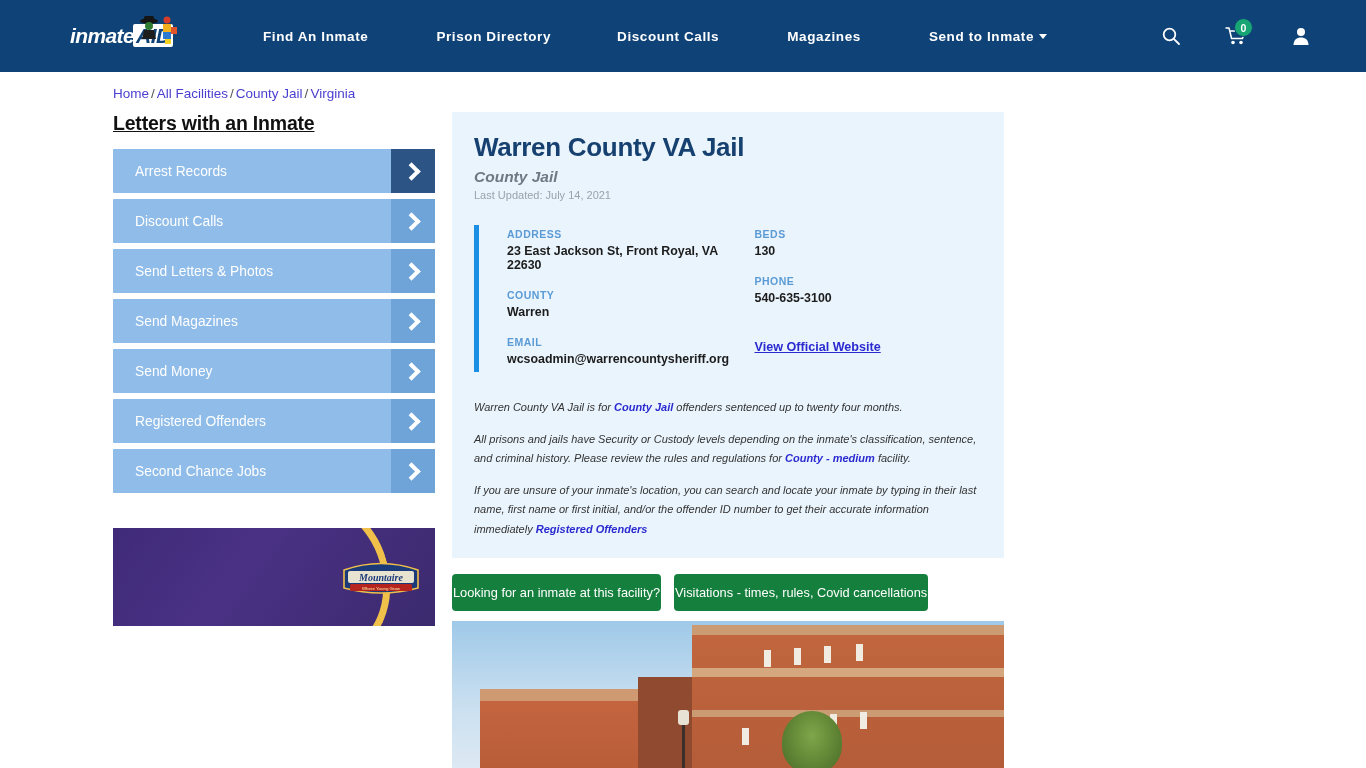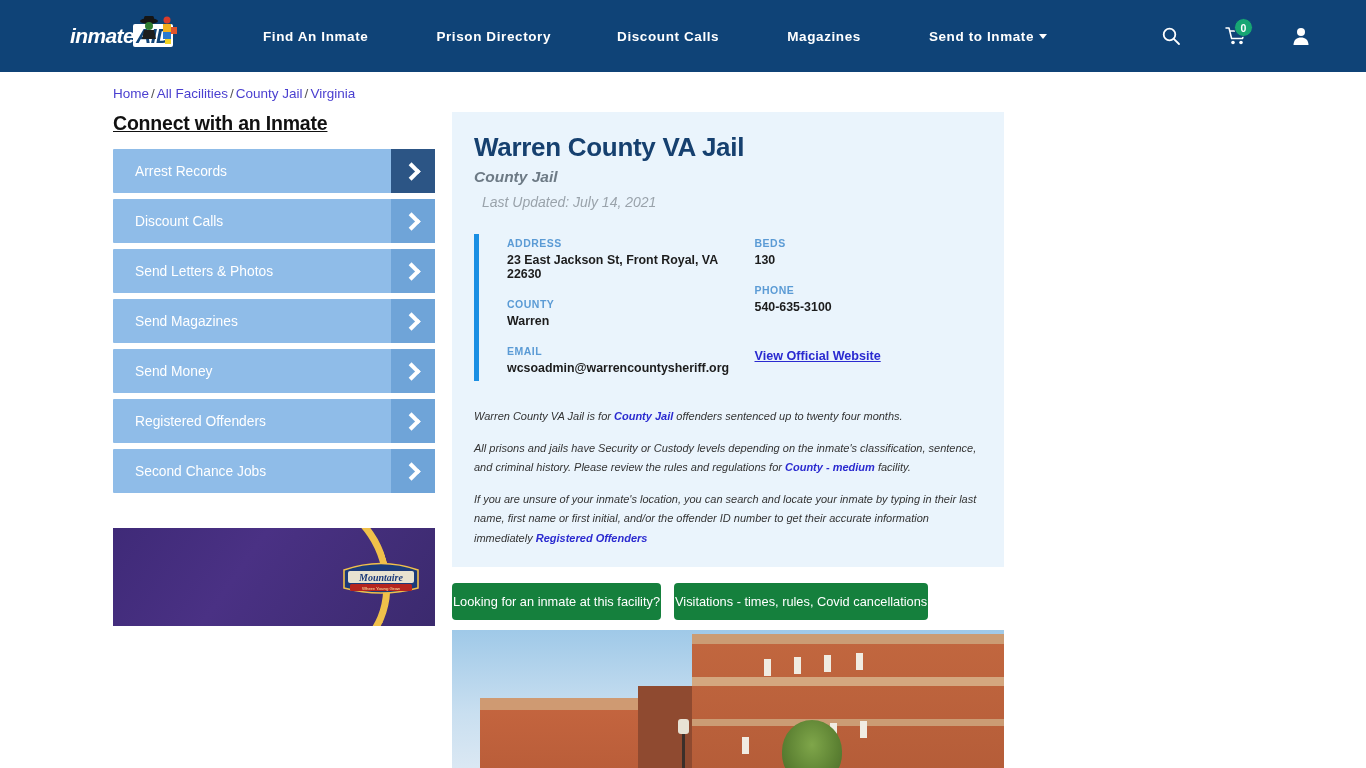--- a/index.html
+++ b/index.html
@@ -169,22 +169,22 @@
   }
   .card-title {
     font-size: 26px; font-weight: bold; color: #16406f;
     margin: 0 0 5px 0; letter-spacing: -0.3px;
   }
   .card-subtitle {
     font-size: 15.5px; font-weight: bold; font-style: italic;
     color: #6d7a85; margin: 0 0 3px 0;
   }
   .card-updated {
-    font-size: 14px; font-style: italic; color: #9aa3ab;
-    margin: 8px;
+    font-size: 11px; color: #9aa3ab;
+    margin: 0;
   }
 
   .details {
     margin-top: 24px;
     display: flex;
     border-left: 5px solid #1a8fe3;
     padding: 3px 0 6px 0;
     position: relative;
   }
   .det-col { width: 50%; padding-left: 28px; font-weight: bold; }
@@ -339,21 +339,21 @@
 
 <div class="page">
 
   <div class="breadcrumb">
     <a>Home</a><span class="sep">/</span><a>All Facilities</a><span class="sep">/</span><a>County Jail</a><span class="sep">/</span><a>Virginia</a>
   </div>
 
   <div class="columns">
 
     <div class="sidebar">
-      <div class="sidebar-title">Connect with an Inmate</div>
+      <div class="sidebar-title">Letters with an Inmate</div>
 
       <div class="side-btn active">
         <div class="side-btn-label">Arrest Records</div>
         <div class="side-btn-arrow">
             <span class="chev"></span>
           </div>
       </div>
       <div class="side-btn">
         <div class="side-btn-label">Discount Calls</div>
         <div class="side-btn-arrow">

